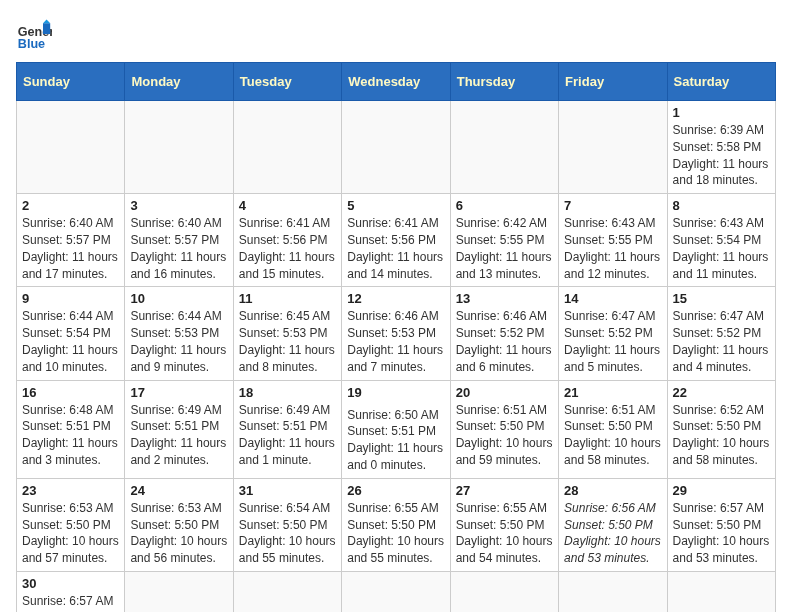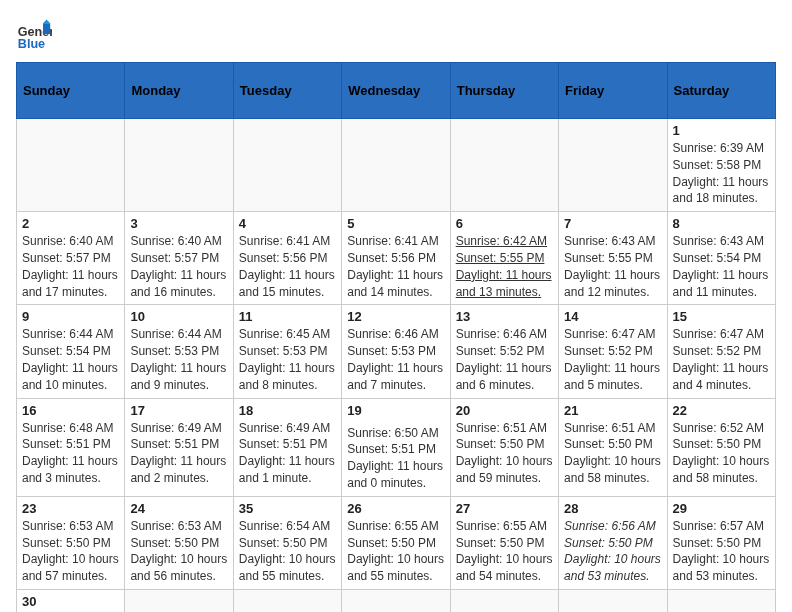--- a/index.html
+++ b/index.html
@@ -38,23 +38,23 @@
       font-weight: normal;
       color: #444;
     }
     table {
       width: 100%;
       border-collapse: collapse;
       table-layout: fixed;
     }
     thead tr th {
       background-color: #2a6ebf;
-      color: #000000;
+      color: #fef9c3;
       text-align: left;
-      padding: 20px 6px;
+      padding: 11px 6px;
       font-size: 13px;
       font-weight: bold;
       border: 1px solid #1a5aaa;
     }
     tbody tr td {
       border: 1px solid #ccc;
       vertical-align: top;
       padding: 4px 5px;
       font-size: 10.5px;
       color: #222;
@@ -144,21 +144,21 @@
 Daylight: 11 hours and 15 minutes.</div>
         </td>
         <td>
           <span class="day-number">5</span>
           <div class="day-info" style="white-space: pre-line;">Sunrise: 6:41 AM
 Sunset: 5:56 PM
 Daylight: 11 hours and 14 minutes.</div>
         </td>
         <td>
           <span class="day-number">6</span>
-          <div class="day-info" style="white-space: pre-line; text-decoration: underline;">Sunrise: 6:42 AM
+          <div class="day-info" style="white-space: pre-line;">Sunrise: 6:42 AM
 Sunset: 5:55 PM
 Daylight: 11 hours and 13 minutes.</div>
         </td>
         <td>
           <span class="day-number">7</span>
           <div class="day-info" style="white-space: pre-line;">Sunrise: 6:43 AM
 Sunset: 5:55 PM
 Daylight: 11 hours and 12 minutes.</div>
         </td>
         <td>
@@ -263,21 +263,21 @@
 Sunset: 5:50 PM
 Daylight: 10 hours and 57 minutes.</div>
         </td>
         <td>
           <span class="day-number">24</span>
           <div class="day-info" style="white-space: pre-line;">Sunrise: 6:53 AM
 Sunset: 5:50 PM
 Daylight: 10 hours and 56 minutes.</div>
         </td>
         <td>
-          <span class="day-number">35</span>
+          <span class="day-number">31</span>
           <div class="day-info" style="white-space: pre-line;">Sunrise: 6:54 AM
 Sunset: 5:50 PM
 Daylight: 10 hours and 55 minutes.</div>
         </td>
         <td>
           <span class="day-number">26</span>
           <div class="day-info" style="white-space: pre-line;">Sunrise: 6:55 AM
 Sunset: 5:50 PM
 Daylight: 10 hours and 55 minutes.</div>
         </td>

